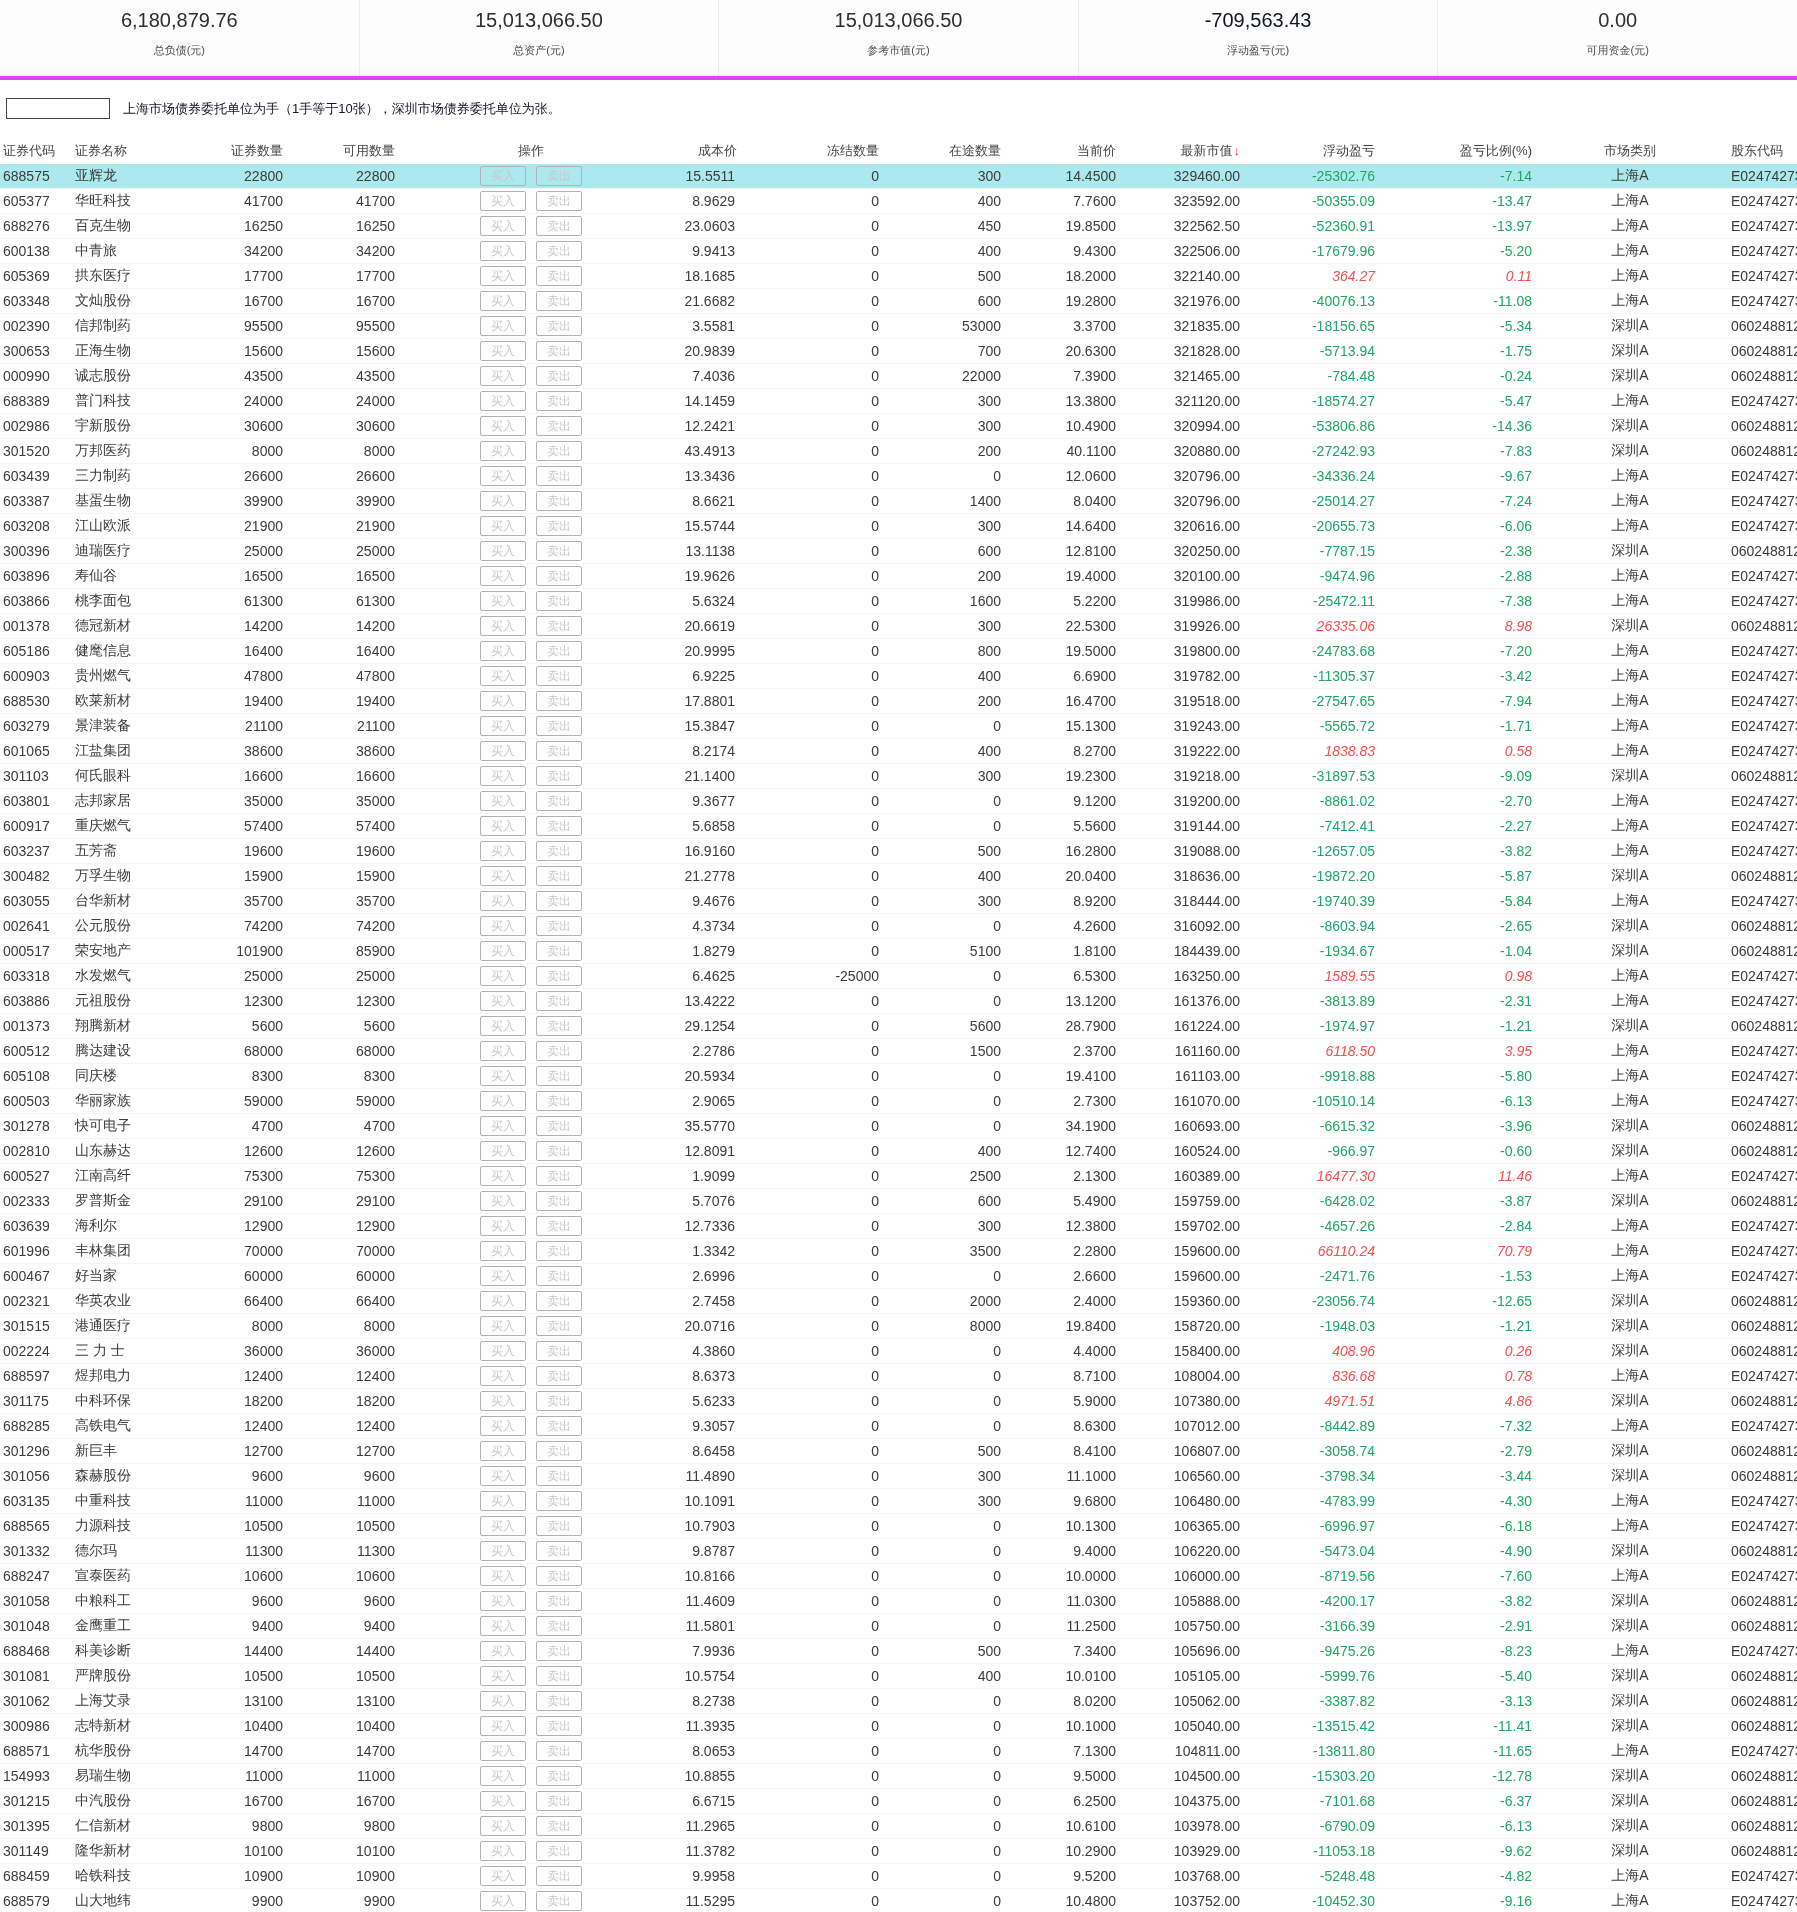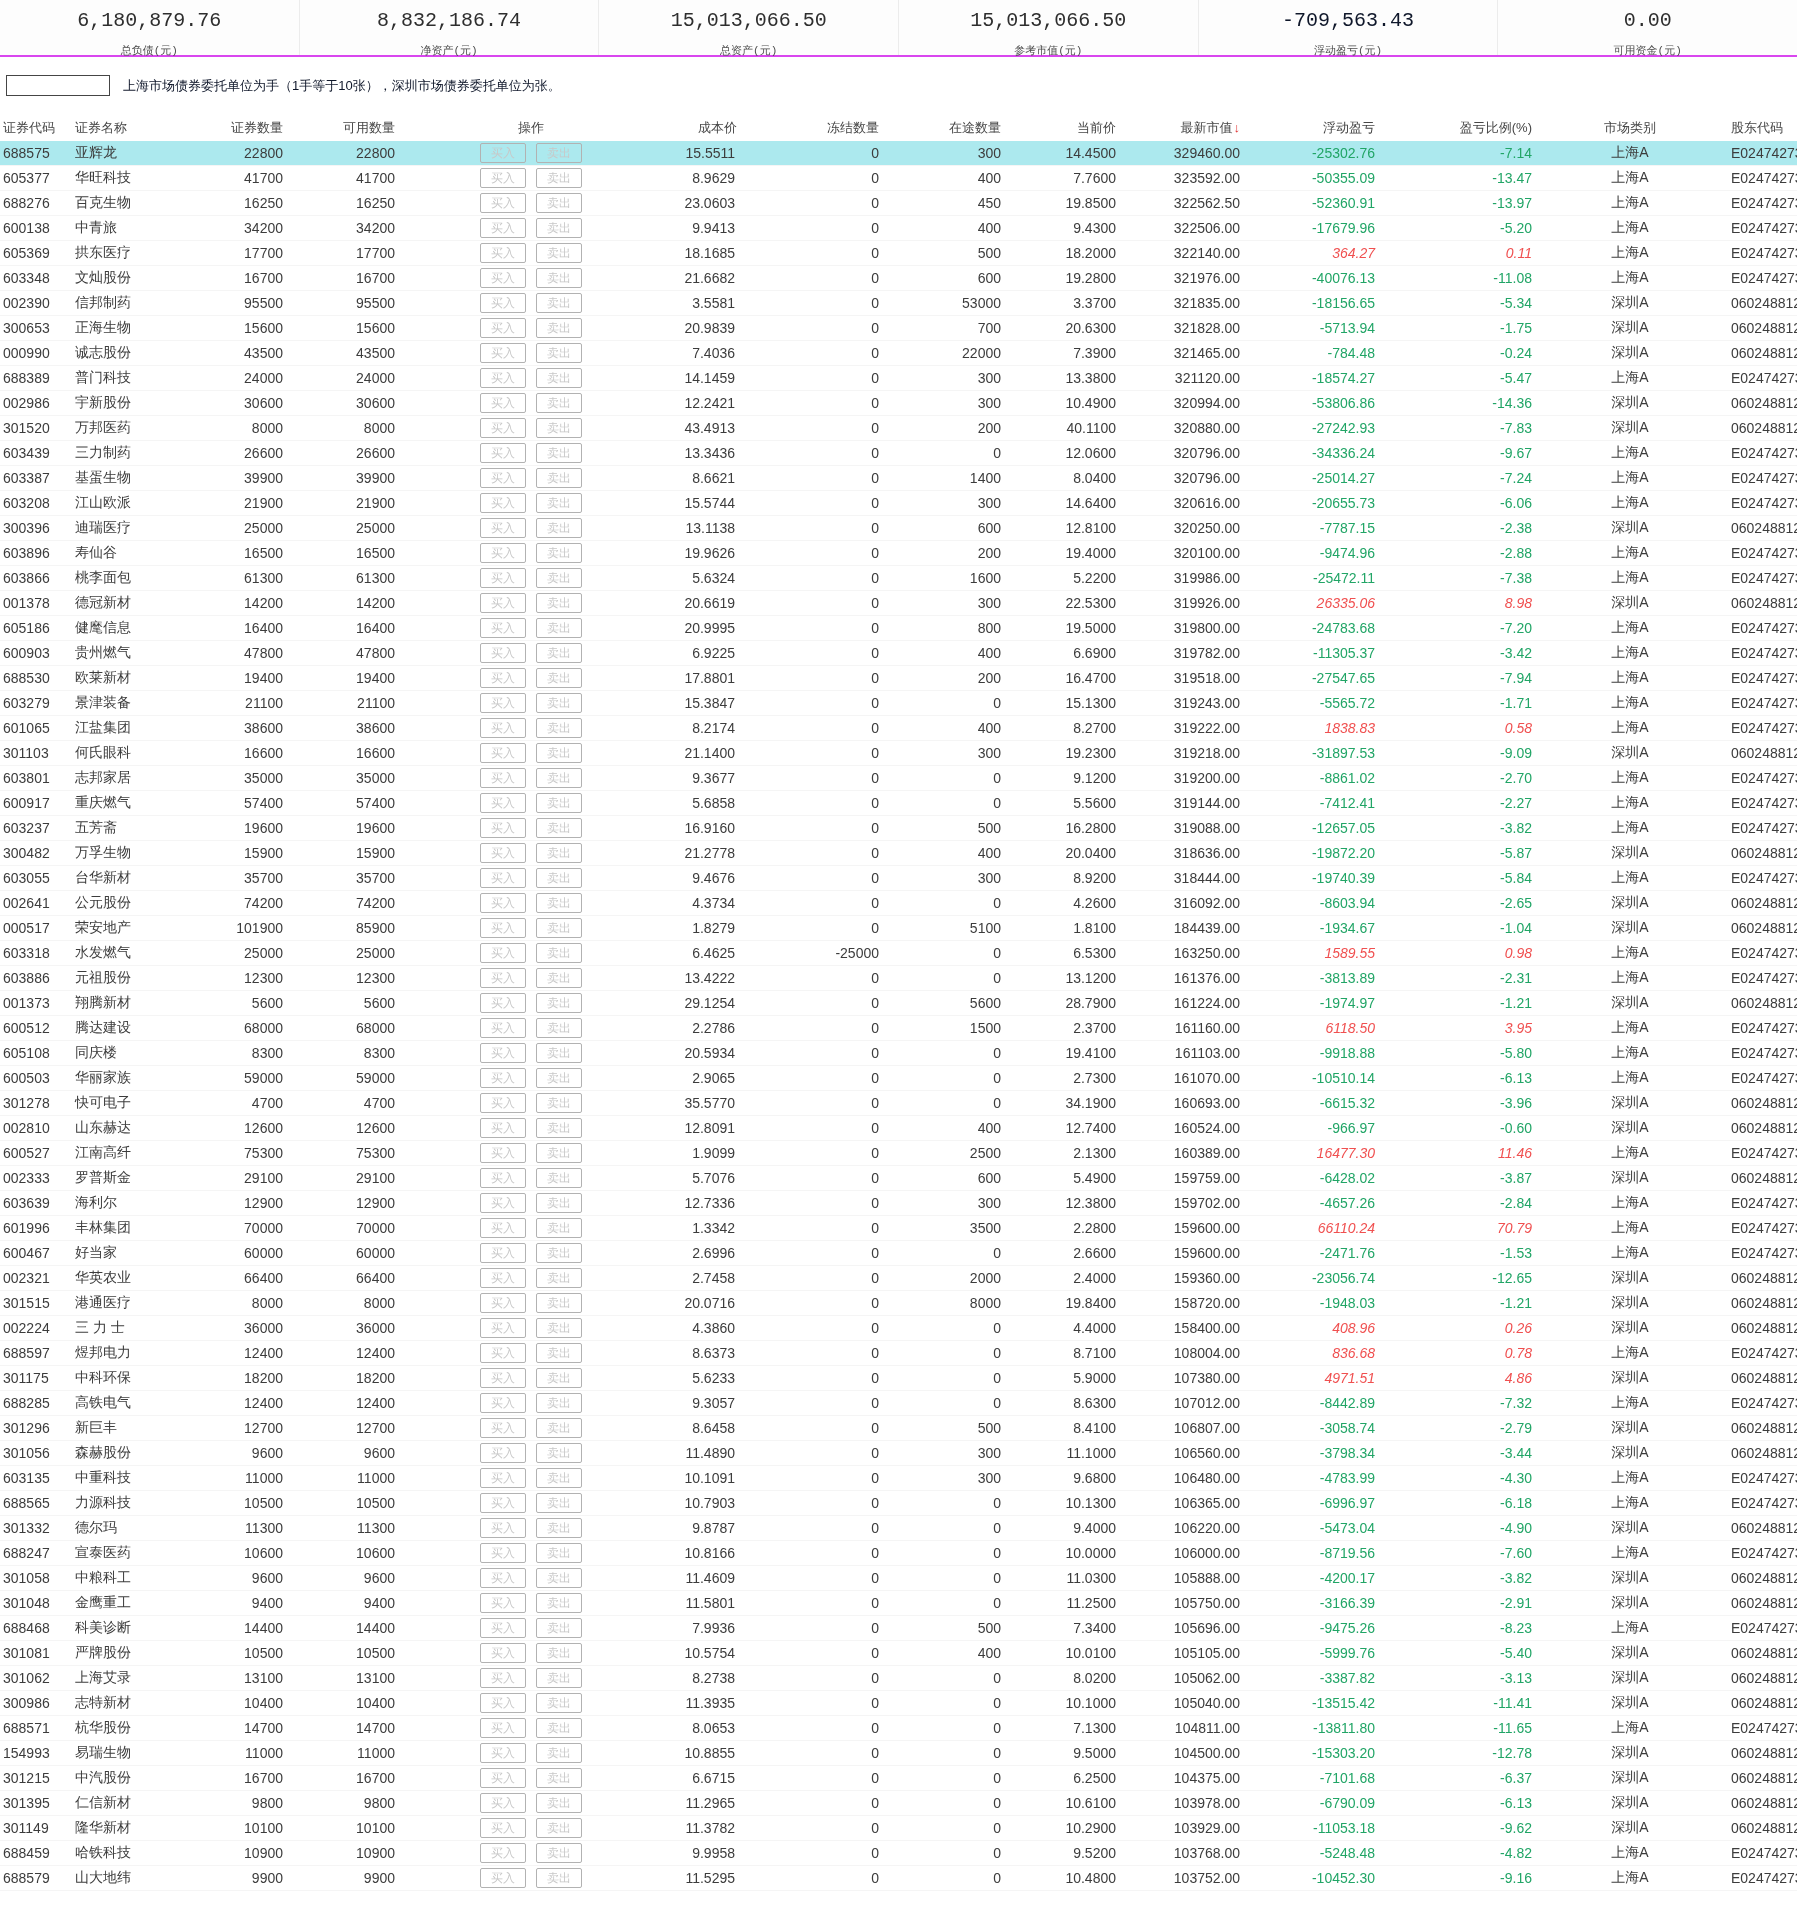--- a/index.html
+++ b/index.html
@@ -1,20 +1,20 @@
 <!DOCTYPE html>
 <html><head>
 <meta charset="utf-8">
 <style>
   * { margin:0; padding:0; box-sizing:border-box; }
   html,body { width:1797px; height:1912px; overflow:hidden; background:#fff;
     font-family:"Liberation Sans","DejaVu Sans",sans-serif; color:#3c3c3c; }
 
   
-  .summary { display:flex; height:57px; border-bottom:2px solid #d946ef; background:#fdfdfd;font-family:Liberation Mono, monospace; }
+  .summary { display:flex; height:80px; border-bottom:4px solid #d946ef; background:#fdfdfd; }
   .sum-cell { flex:1; text-align:center; padding-top:9px; border-left:1px solid #ececec; }
   .sum-cell:first-child { border-left:none; }
   .sum-value { font-size:20px; color:#2e2e2e; }
   .sum-value.neg { color:#0f172a; }
   .sum-label { font-size:11px; color:#4d4d4d; margin-top:11px; }
 
   
   .note-row { display:flex; align-items:center; height:57px; padding-left:6px; }
   .unit-input { width:104px; height:21px; border:1px solid #454545; background:#fff;
     margin-right:13px; font-size:12px; padding:0 3px; outline:none; }
@@ -52,24 +52,20 @@
 </style>
 </head>
 <body>
 
 <div class="summary">
     <div class="sum-cell">
       <div class="sum-value">6,180,879.76</div>
       <div class="sum-label">总负债(元)</div>
     </div>
     <div class="sum-cell">
-      <div class="sum-value">8,832,186.74</div>
-      <div class="sum-label">净资产(元)</div>
-    </div>
-    <div class="sum-cell">
       <div class="sum-value">15,013,066.50</div>
       <div class="sum-label">总资产(元)</div>
     </div>
     <div class="sum-cell">
       <div class="sum-value">15,013,066.50</div>
       <div class="sum-label">参考市值(元)</div>
     </div>
     <div class="sum-cell">
       <div class="sum-value neg">-709,563.43</div>
       <div class="sum-label">浮动盈亏(元)</div>

